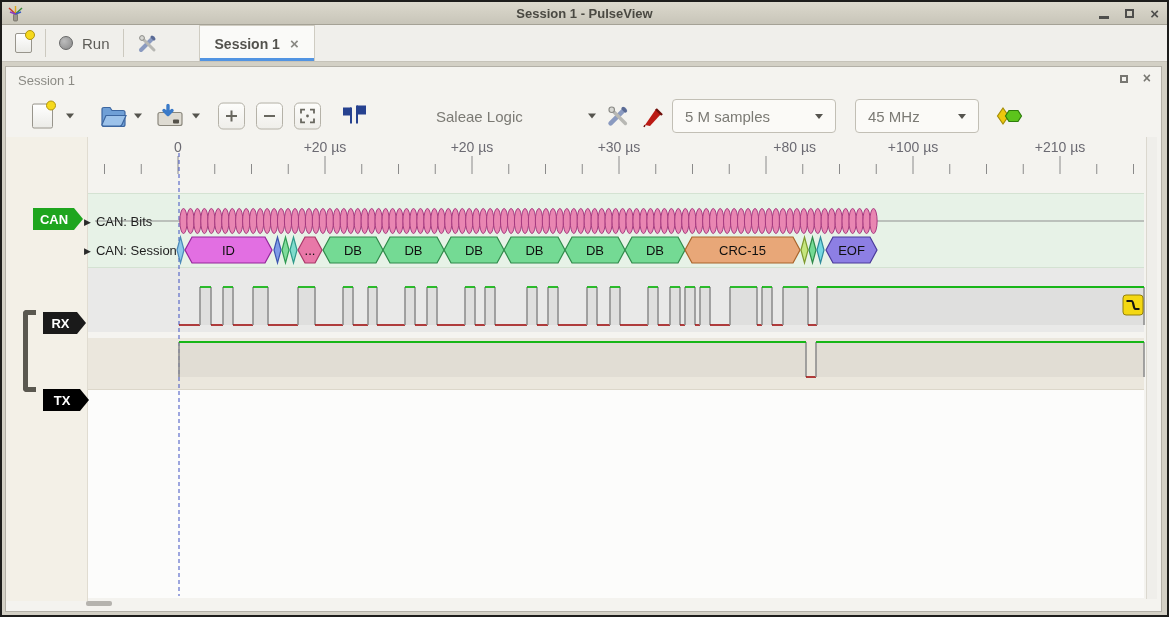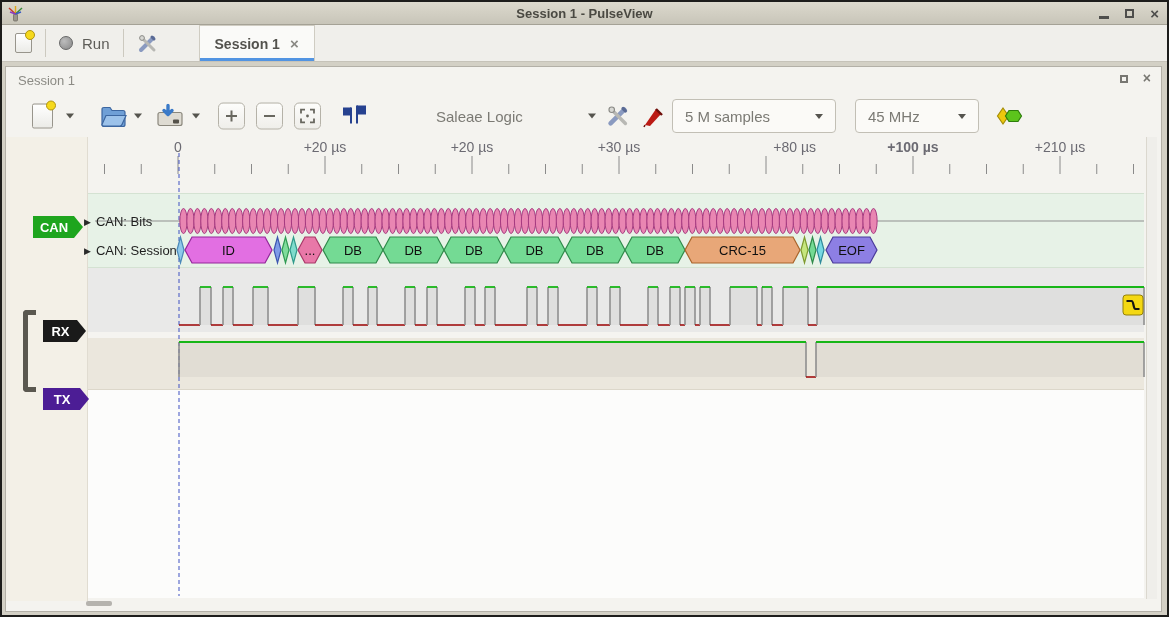--- a/index.html
+++ b/index.html
@@ -75,21 +75,21 @@
   .hthumb { position:absolute; left:86px; top:601px; width:26px; height:5px; background:#b5b3ae;
             border-radius:2px; z-index:6; }
 
   .overlay { position:absolute; left:0; top:0; width:1169px; height:617px; z-index:4; pointer-events:none; }
 
   .ruler-labels { position:absolute; left:0; top:139px; width:1169px; height:16px; z-index:5; }
   .ruler-label { position:absolute; width:100px; text-align:center; font-size:14px; color:#6b6a72; }
 
   .tag { position:absolute; height:22px; color:#fff; font-size:13px; font-weight:bold;
          display:flex; align-items:center; justify-content:center; padding-right:8px; z-index:6;
-         clip-path:polygon(0 0, calc(100% - 9px) 0, 100% 50%, calc(100% - 9px) 100%, 0 100%);margin-top:8px; }
+         clip-path:polygon(0 0, calc(100% - 9px) 0, 100% 50%, calc(100% - 9px) 100%, 0 100%); }
   .row-label { position:absolute; font-size:13px; color:#1f1f1f; z-index:6; display:flex;
                align-items:center; gap:5px; }
   .row-arrow { font-size:9px; color:#2a2a2a; }
   .bracket { position:absolute; left:23px; top:310px; width:13px; height:82px; z-index:6;
              border-left:5px solid #5a5850; border-top:5px solid #5a5850; border-bottom:5px solid #5a5850;
              border-radius:4px 0 0 4px; }
 </style>
 </head>
 <body>
 
@@ -252,21 +252,21 @@
   </div>
   <div class="vscroll"></div>
   <div class="hthumb"></div>
 
   <div class="ruler-labels" id="ruler-labels">
       <div class="ruler-label" style="left: 128px;">0</div>
       <div class="ruler-label" style="left: 275px;">+20 µs</div>
       <div class="ruler-label" style="left: 422px;">+20 µs</div>
       <div class="ruler-label" style="left: 569px;">+30 µs</div>
       <div class="ruler-label" style="left: 716px; text-align: right;">+80 µs</div>
-      <div class="ruler-label" style="left: 863px; font-weight: bold;">+100 µs</div>
+      <div class="ruler-label" style="left: 863px;">+100 µs</div>
       <div class="ruler-label" style="left: 1010px;">+210 µs</div>
     </div>
 
   <svg class="overlay" viewBox="0 0 1169 617">
     <g id="g-ticks">
         <line x1="104.5" y1="164" x2="104.5" y2="174" stroke="#8a8a8a" stroke-width="1"></line>
         <line x1="141.25" y1="164" x2="141.25" y2="174" stroke="#8a8a8a" stroke-width="1"></line>
         <line x1="178" y1="156" x2="178" y2="174" stroke="#8a8a8a" stroke-width="1"></line>
         <line x1="214.75" y1="164" x2="214.75" y2="174" stroke="#8a8a8a" stroke-width="1"></line>
         <line x1="251.5" y1="164" x2="251.5" y2="174" stroke="#8a8a8a" stroke-width="1"></line>
@@ -567,17 +567,17 @@
   </div>
   <div class="row-label" style="left:84px;top:243px">
     <span class="row-arrow">▶</span>
     <span>CAN: Session</span>
   </div>
 
   <div class="bracket"></div>
   <div class="tag" style="left:43px;top:312px;width:43px;background:#1a1a1a">
     <span>RX</span>
   </div>
-  <div class="tag" style="left:43px;top:380px;width:46px;background:#4c1d95">
+  <div class="tag" style="left:43px;top:389px;width:46px;background:#000000">
     <span>TX</span>
   </div>
 
 </div>
 
 </body></html>

